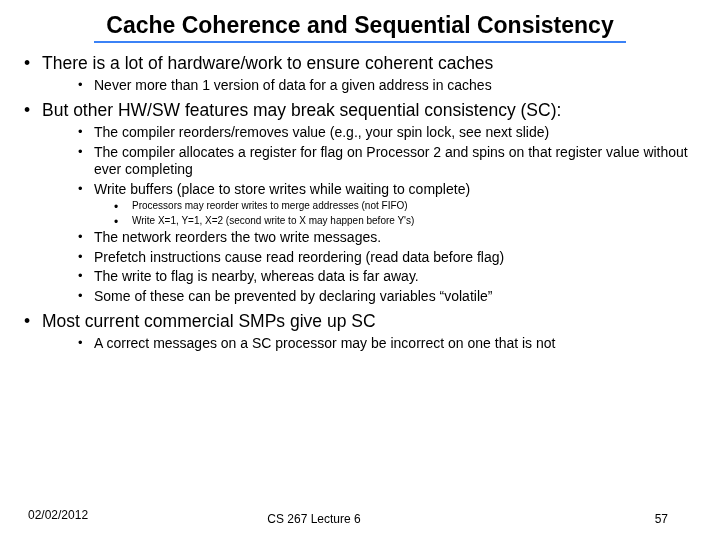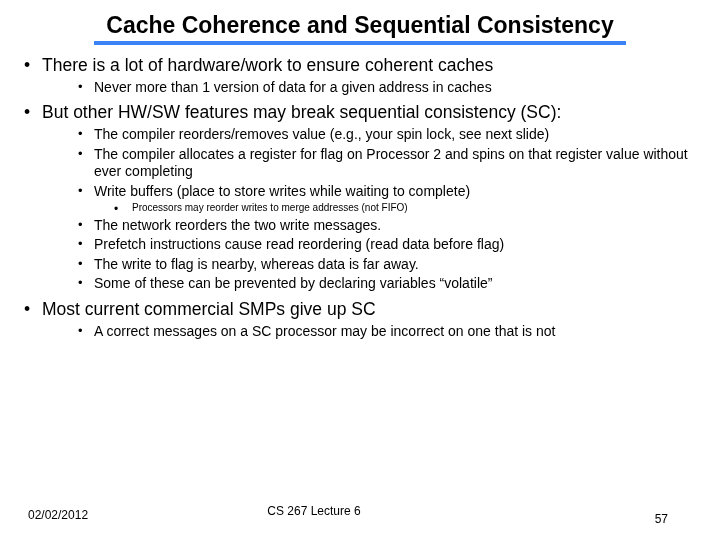--- a/index.html
+++ b/index.html
@@ -17,21 +17,21 @@
     width: 720px;
     height: 540px;
     box-sizing: border-box;
     padding: 12px 24px 0 24px;
   }
   .title {
     font-size: 23px;
     font-weight: bold;
     text-align: center;
     color: #000;
-    border-bottom: 4px solid #3b82f6;
+    border-bottom: 2px solid #3b82f6;
     padding: 0 12px 2px 12px;
     margin: 0 auto 10px auto;
     display: table;
   }
   ul {
     list-style: none;
     margin: 0;
     padding: 0;
   }
   li { margin: 0; padding: 0; }
@@ -85,21 +85,21 @@
 
   .footer {
     position: absolute;
     bottom: 14px;
     left: 0;
     width: 720px;
     font-size: 12px;
     color: #000;
   }
   .footer .date { position: absolute; left: 28px; bottom: 4px; }
-  .footer .center { position: absolute; left: 0; width: 628px; text-align: center; bottom: 8px; }
+  .footer .center { position: absolute; left: 0; width: 628px; text-align: center; bottom: 0; }
   .footer .page { position: absolute; right: 52px; bottom: 0; }
 </style>
 </head>
 <body>
 
 <div class="slide">
   <div class="title">Cache Coherence and Sequential Consistency</div>
 
   <ul class="l1">
     <li><span>There is a lot of hardware/work to ensure coherent caches</span>
@@ -107,20 +107,21 @@
         <li><span>Never more than 1 version of data for a given address in caches</span></li>
       </ul>
     </li>
     <li><span>But other HW/SW features may break sequential consistency (SC):</span>
       <ul class="l2">
         <li><span>The compiler reorders/removes value (e.g., your spin lock, see next slide)</span></li>
         <li><span>The compiler allocates a register for flag on Processor 2 and spins on that register value without ever completing</span></li>
         <li><span>Write buffers (place to store writes while waiting to complete)</span>
           <ul class="l3">
             <li><span>Processors may reorder writes to merge addresses (not FIFO)</span></li>
+            <li><span>Write X=1, Y=1, X=2 (second write to X may happen before Y's)</span></li>
           </ul>
         </li>
         <li><span>The network reorders the two write messages.</span></li>
         <li><span>Prefetch instructions cause read reordering (read data before flag)</span></li>
         <li><span> The write to flag is nearby, whereas data is far away.</span></li>
         <li><span>Some of these can be prevented by declaring variables “volatile”</span></li>
       </ul>
     </li>
     <li><span>Most current commercial SMPs give up SC</span>
       <ul class="l2">

